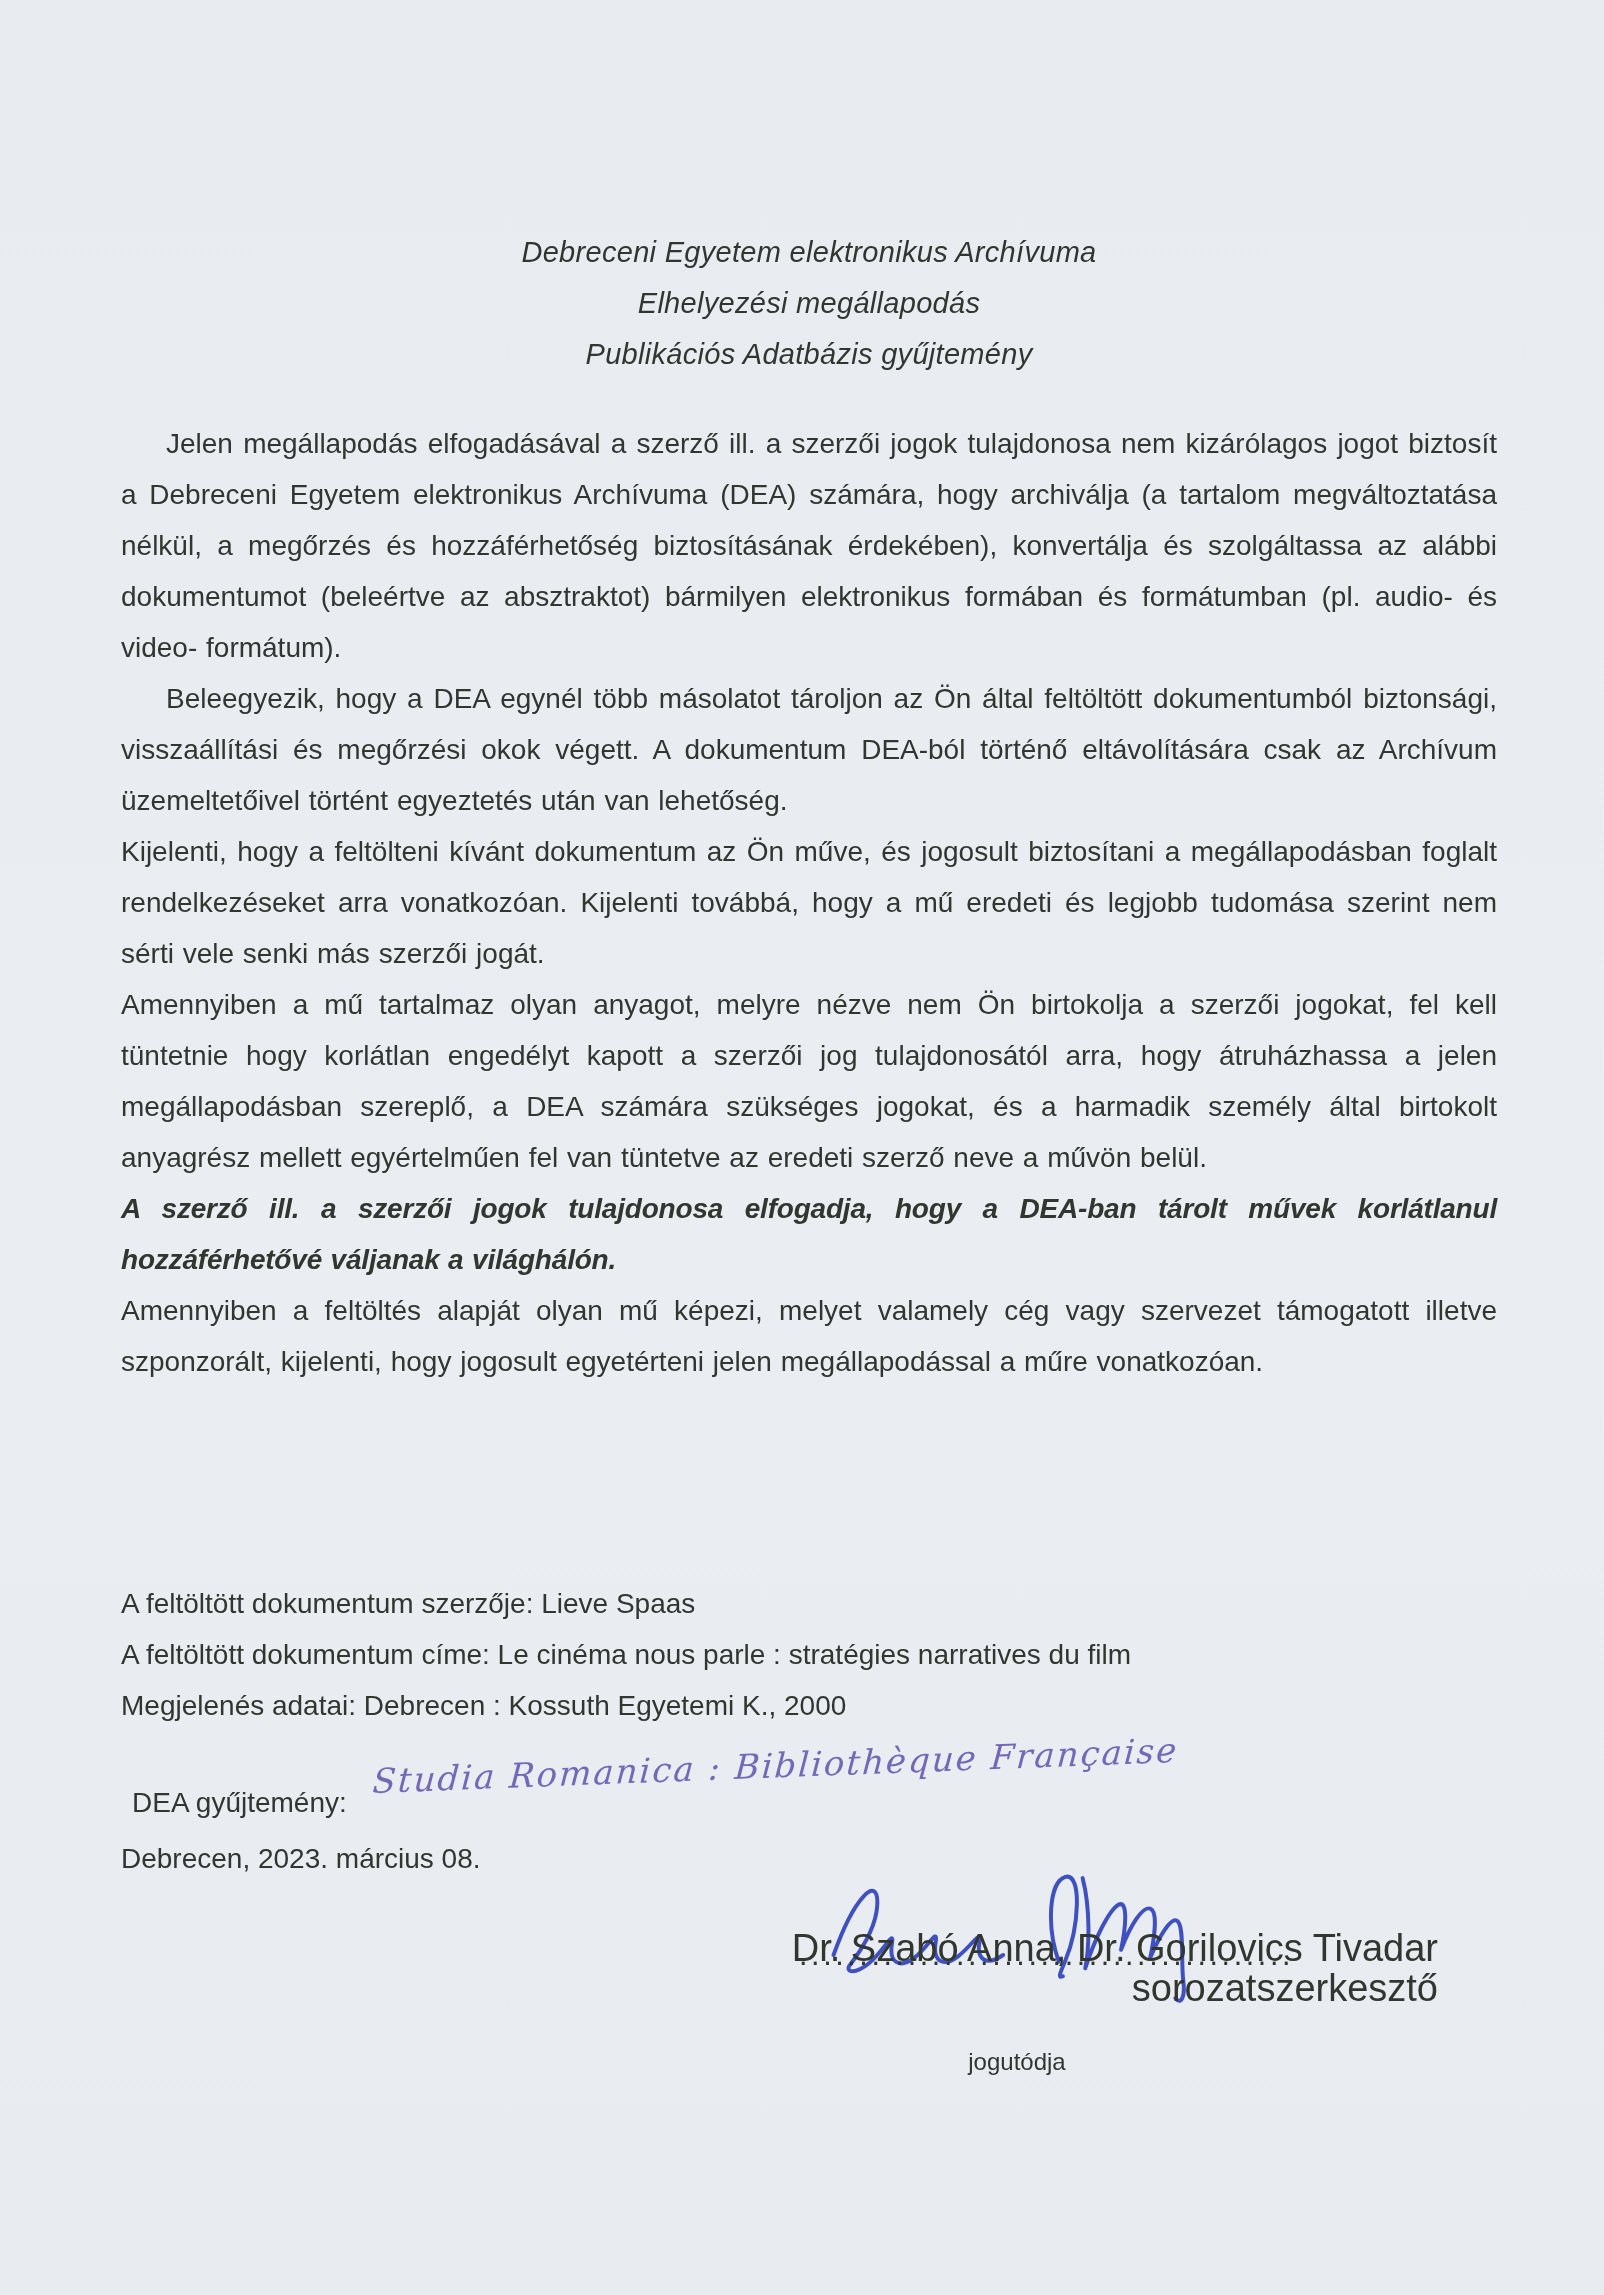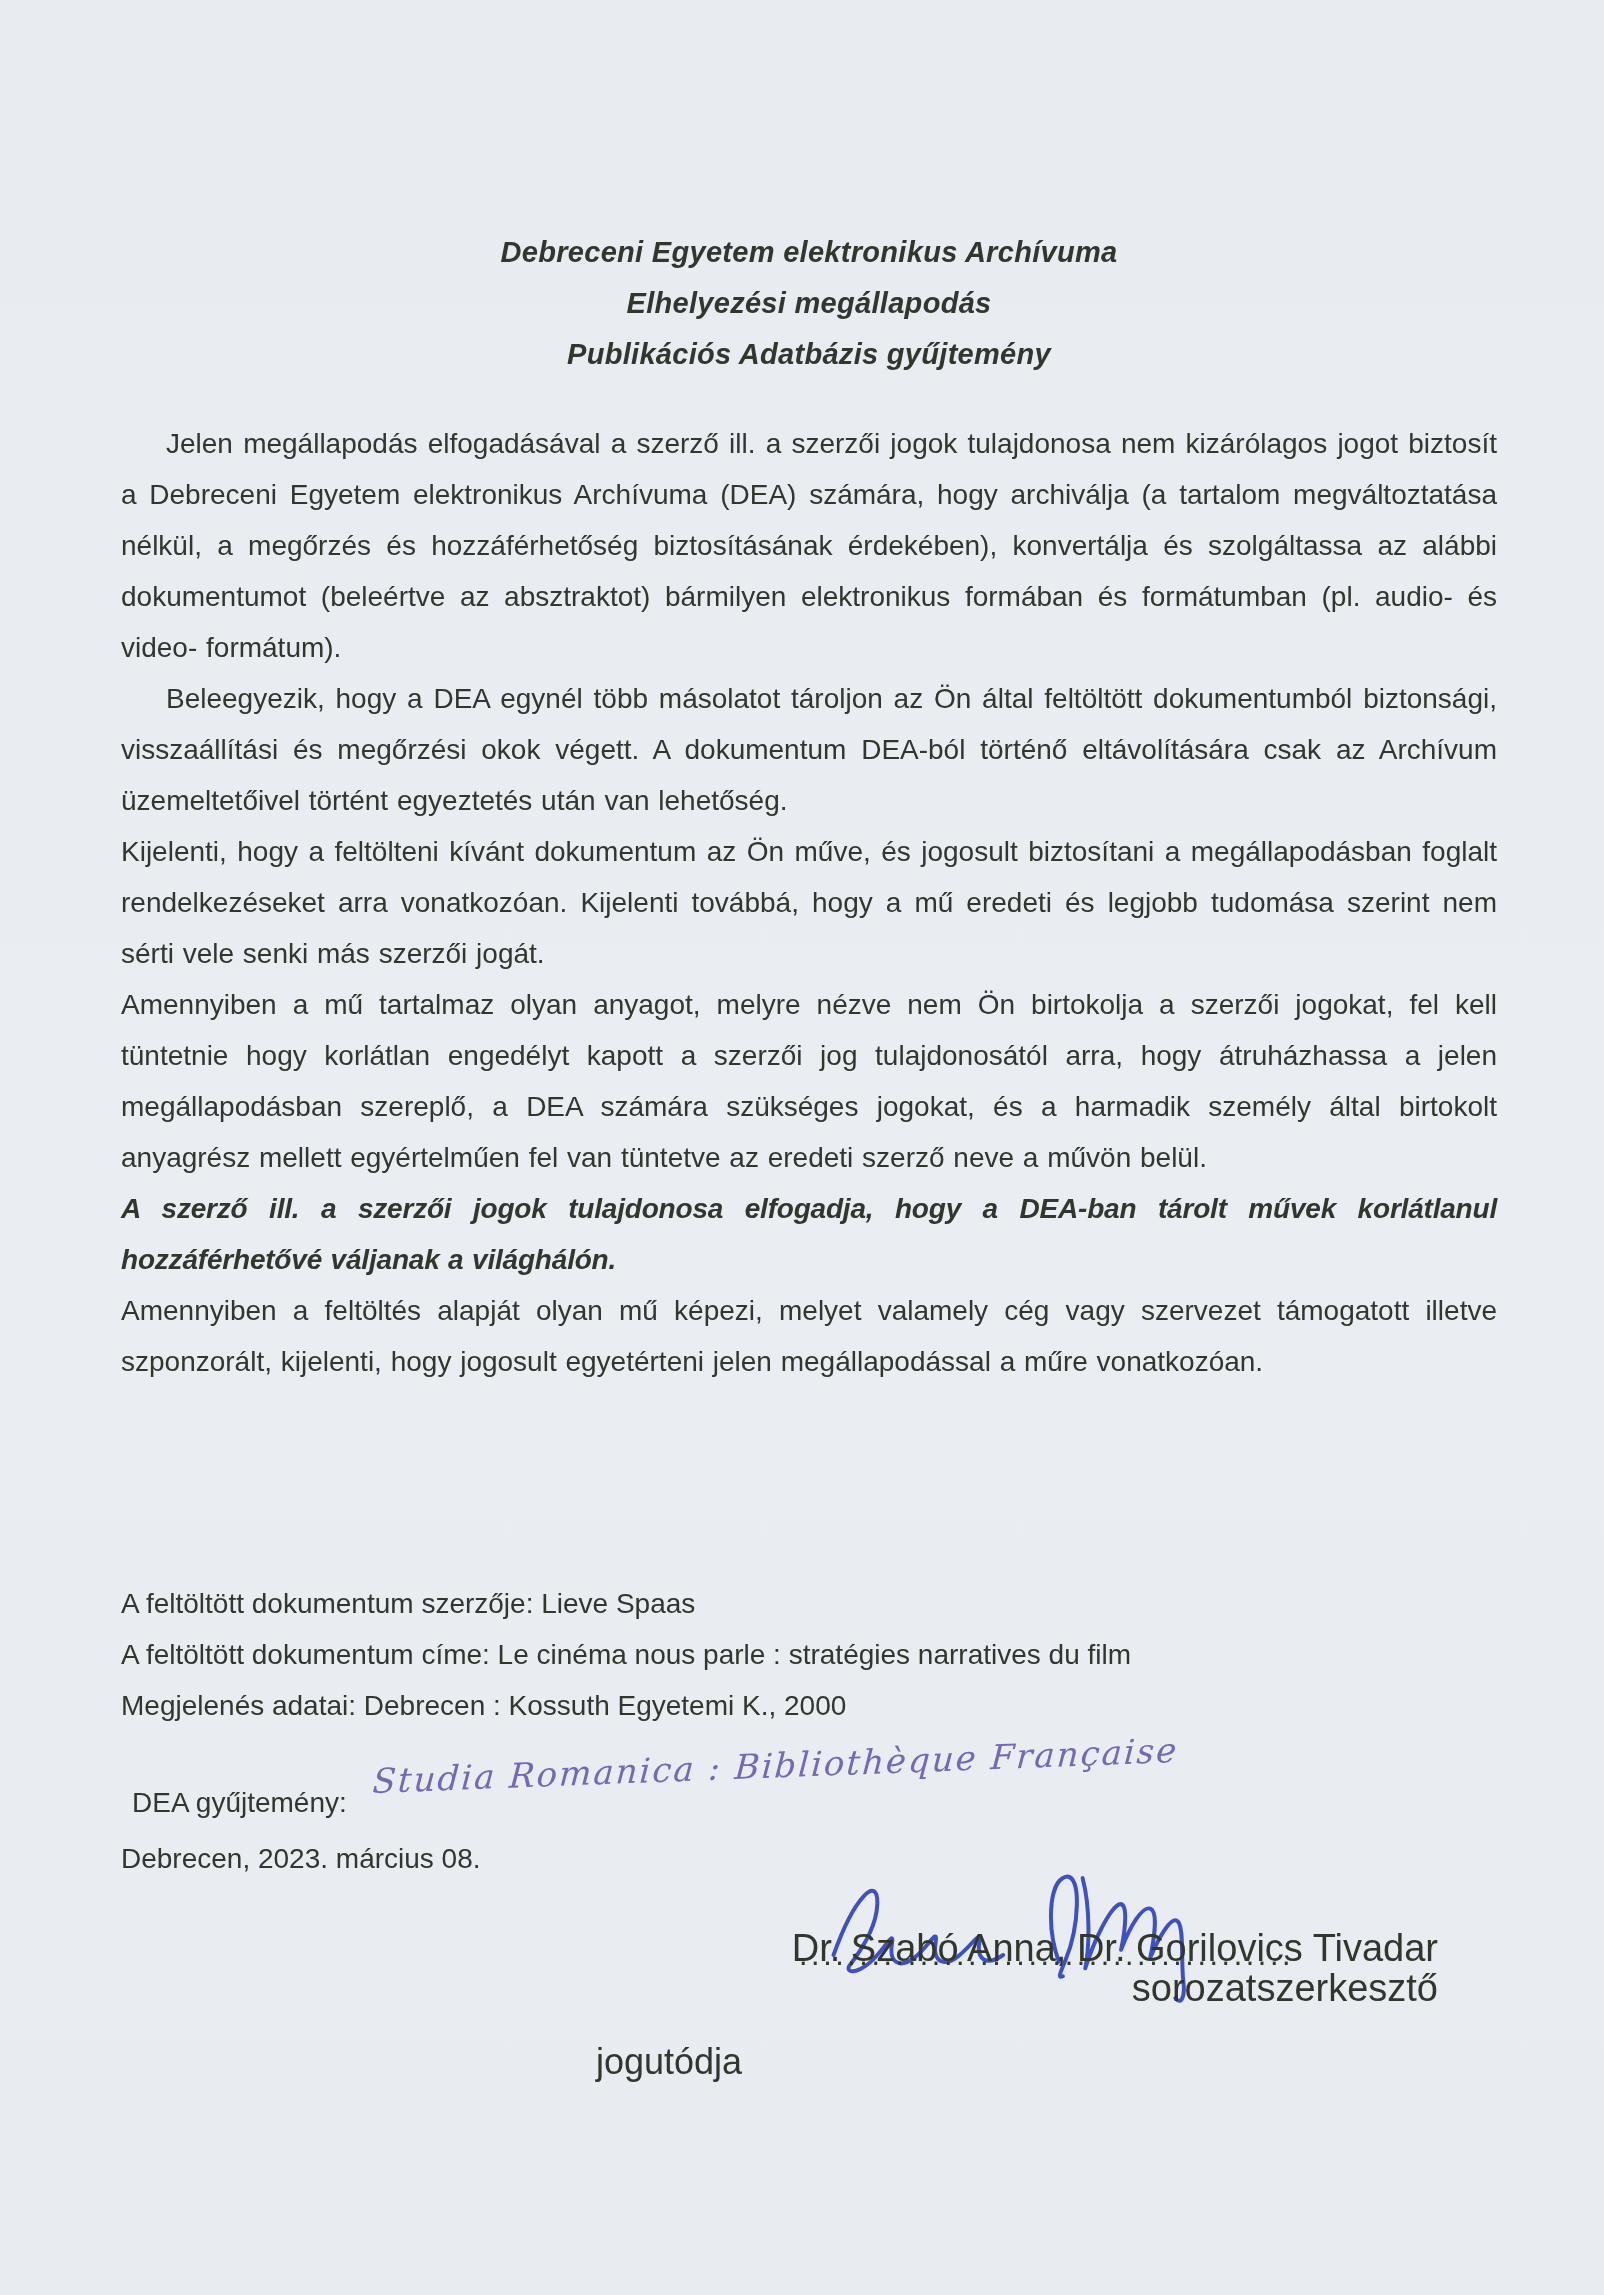--- a/index.html
+++ b/index.html
@@ -13,21 +13,21 @@
     position: relative;
     width: 1605px; height: 2295px;
     background: linear-gradient(180deg, #e8ecf1 0%, #eaedf2 55%, #e8ebf0 100%);
     overflow: hidden;
   }
   .title-block {
     position: absolute;
     left: 121px; top: 227px; width: 1376px;
     text-align: center;
     font-size: 29px; line-height: 51px;
-    font-weight: bold; font-style: italic;
+    font-weight: normal; font-style: italic;
     letter-spacing: 0.3px;
   }
   .body-block {
     position: absolute;
     left: 121px; top: 418px; width: 1376px;
     font-size: 28px; line-height: 51px;
     text-align: justify;
     word-spacing: 1px;
   }
   .body-block p { margin: 0; }
@@ -78,21 +78,22 @@
   }
   .signer-block {
     position: absolute;
     left: 596px; top: 1928px; width: 842px;
     text-align: right;
     font-size: 38px; line-height: 40px;
   }
   .signer-role {
     position: absolute;
     left: 596px; top: 2042px; width: 842px;
-    font-size: 36px; line-height: 40px;
+    text-align: center;
+    font-size: 24px; line-height: 40px;
   }
 </style>
 </head>
 <body>
 
 <div class="page">
 
   <div class="title-block">
     <div>Debreceni Egyetem elektronikus Archívuma</div>
     <div>Elhelyezési megállapodás</div>

